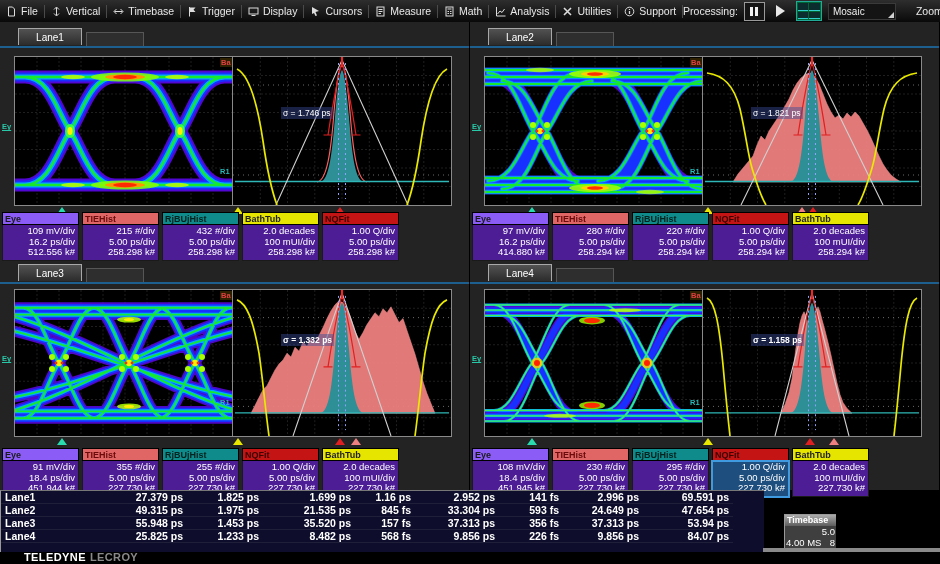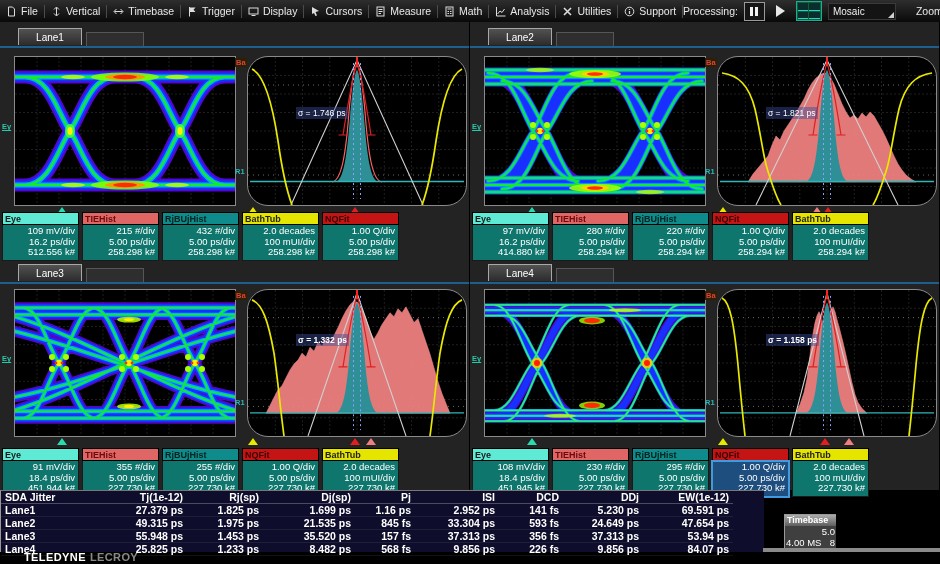--- a/index.html
+++ b/index.html
@@ -26,39 +26,39 @@
   .tabstrip{position:absolute;left:0;right:0;height:18px;}
   .qtop .tabstrip{top:6px;} .qbot .tabstrip{top:2px;}
   .tab{position:absolute;left:18px;width:62px;height:16px;background:linear-gradient(#525252,#2c2c2c);
        border:1px solid #a8a8a8;border-bottom:none;color:#fff;font-size:10px;display:flex;align-items:center;justify-content:center;}
   .tabdots{position:absolute;left:18px;width:64px;height:0;bottom:-2px;border-bottom:2px dotted #3aa0d0;}
   .stub{position:absolute;left:86px;bottom:0;width:56px;height:13px;background:#2e2e2e;border:1px solid #565656;border-bottom:none;}
   .hline{position:absolute;left:0;right:0;height:2px;background:#1d608f;}
   .qtop .hline{top:24px;} .qbot .hline{top:20px;}
   .plot{position:absolute;background:#000;border:1px solid #8a8a8a;}
   .qtop .plot{top:34px;height:148px;} .qbot .plot{top:27px;height:146px;}
-  .eyeplot{left:14px;width:220px;} .histplot{left:247px;width:218px;border-radius:21px;}
+  .eyeplot{left:14px;width:220px;} .histplot{left:232px;width:218px;}
   .plot svg{position:absolute;left:0;top:0;width:100%;height:100%;}
   .elabel{position:absolute;font-size:7.5px;font-weight:bold;}
   .lab-ey{left:-13px;top:44%;color:#28c8a8;text-decoration:underline;}
   .lab-ba{left:-13px;top:1px;color:#e04040;background:#2c2000;padding:0 1px;}
   .lab-r1{left:-13px;top:74%;color:#28b8b8;}
   .sigma{position:absolute;font-size:8.5px;color:#fff;background:rgba(55,75,150,.45);padding:1px 2px;white-space:nowrap;}
   .qtop .sigma{left:48px;top:50px;} .qbot .sigma{left:48px;top:44px;font-weight:bold;}
   .tri{position:absolute;bottom:-9px;width:0;height:0;border-left:5px solid transparent;border-right:5px solid transparent;}
   .tri-teal{border-bottom:7px solid #2adbb0;} .tri-yel{border-bottom:7px solid #e8e800;}
   .tri-red{border-bottom:7px solid #e02020;} .tri-sal{border-bottom:7px solid #ef8080;}
   
   .drow{position:absolute;left:2px;display:flex;gap:3px;}
   .qtop .drow{top:190px;} .qbot .drow{top:186px;}
   .dbox{width:77px;flex:none;}
   .dhead{height:11px;font-size:9px;font-weight:bold;padding:0 2px;color:#1a1a1a;display:flex;align-items:center;border:1px solid #000;}
-  .dh-eye{background:#5eead4;} .dh-tie{background:#e06666;color:#6a0a0a;}
+  .dh-eye{background:#8b5cf6;} .dh-tie{background:#e06666;color:#6a0a0a;}
   .dh-rj{background:#0f8b8b;color:#03231f;} .dh-nq{background:#c41414;color:#3c0202;} .dh-bath{background:#e5e500;color:#222;}
-  .dbody{background:#0f766e;border:1px solid #1a1a1a;border-top:none;padding:1px 3px 2px 3px;}
+  .dbody{background:#4c1d95;border:1px solid #1a1a1a;border-top:none;padding:1px 3px 2px 3px;}
   .dline{font-size:9.5px;color:#fff;text-align:right;line-height:10.5px;white-space:nowrap;}
   .dbox.selected .dbody{background:#1d4e7e;outline:2px solid #3f9ae0;outline-offset:-1px;}
   
   .jwrap{position:absolute;left:0;top:490px;width:763px;height:61px;background:#0e0e2c;border-top:1px solid #777;border-left:1px solid #999;}
   table.jt{border-collapse:collapse;table-layout:fixed;width:732px;color:#fff;font-size:10.5px;}
   table.jt th,table.jt td{padding:0 4px;height:12px;line-height:12px;text-align:right;font-weight:bold;white-space:nowrap;overflow:hidden;}
   table.jt th{border-bottom:1px solid rgba(255,255,255,.25);}
   table.jt td:first-child,table.jt th:first-child{text-align:left;}
   table.jt tr{border-bottom:1px solid rgba(255,255,255,.07);}
   
@@ -657,40 +657,29 @@
           <col style="width:100px">
           <col style="width:76px">
           <col style="width:92px">
           <col style="width:60px">
           <col style="width:84px">
           <col style="width:64px">
           <col style="width:80px">
           <col style="width:90px">
         </colgroup>
       <tbody>
-          <tr>
-        <th>SDA Jitter</th>
-            <th>Tj(1e-12)</th>
-        <th>Rj(sp)</th>
-            <th>Dj(sp)</th>
-        <th>Pj</th>
-            <th>ISI</th>
-        <th>DCD</th>
-            <th>DDj</th>
-        <th>EW(1e-12)</th>
-      </tr>
       <tr>
         <td>Lane1</td>
             <td>27.379 ps</td>
             <td>1.825 ps</td>
             <td>1.699 ps</td>
             <td>1.16 ps</td>
             <td>2.952 ps</td>
             <td>141 fs</td>
-            <td>5.230 ps</td>
+            <td>2.996 ps</td>
             <td>69.591 ps</td>
       </tr>
       <tr>
         <td>Lane2</td>
             <td>49.315 ps</td>
             <td>1.975 ps</td>
             <td>21.535 ps</td>
             <td>845 fs</td>
             <td>33.304 ps</td>
             <td>593 fs</td>

